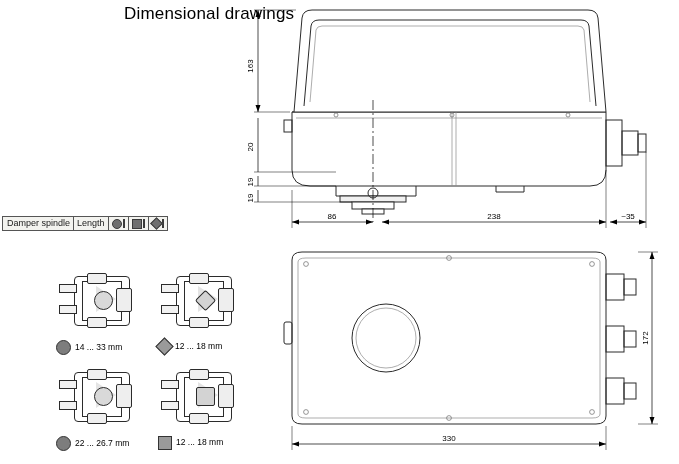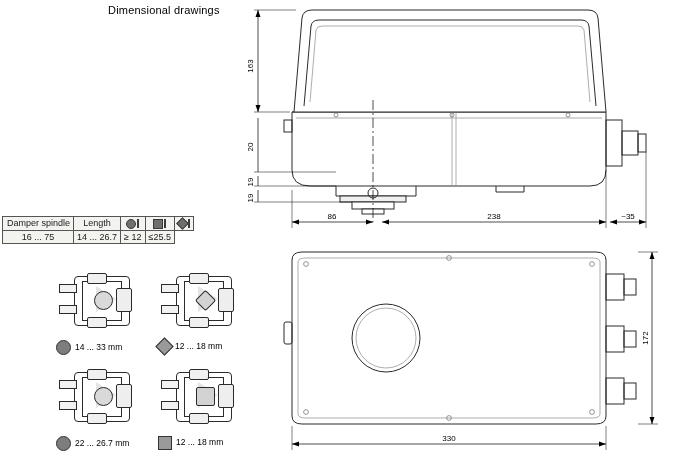--- a/index.html
+++ b/index.html
@@ -6,22 +6,22 @@
   body{
     width:679px;height:464px;
     background:#ffffff;
     font-family:"Liberation Sans", sans-serif;
     color:#1a1a1a;
     position:relative;
     overflow:hidden;
   }
   .abs{position:absolute;}
   #title{
-    left:108px;top:4px;
-    font-size:11px;color:#000;
+    left:124px;top:4px;
+    font-size:17px;color:#000;
     letter-spacing:.2px;
   }
 
   
   #spindle-table{
     left:2px;top:216px;
     border-collapse:collapse;
     font-size:9px;
   }
   #spindle-table td,#spindle-table th{
@@ -106,27 +106,20 @@
     <th>
       <span class="sym sym-circle"></span><span class="sym-bar"></span>
     </th>
     <th>
       <span class="sym sym-square"></span><span class="sym-bar"></span>
     </th>
     <th>
       <span class="sym sym-diamond"></span><span class="sym-bar"></span>
     </th>
   </tr>
-  <tr>
-    <td>16 ... 75</td>
-    <td>14 ... 26.7</td>
-
-    <td>≥ 12</td>
-    <td>≤25.5</td>
-  </tr>
 </tbody>
   </table>
 
 <div class="clamp-fig" style="left:56px;top:272px;">
   <div class="clamp-body"></div>
   <div class="clamp-inner"></div>
   <div class="clamp-tri"></div>
   <div class="clamp-hole"></div>
   <div class="clamp-cap"></div>
   <div class="clamp-stud s1"></div>

